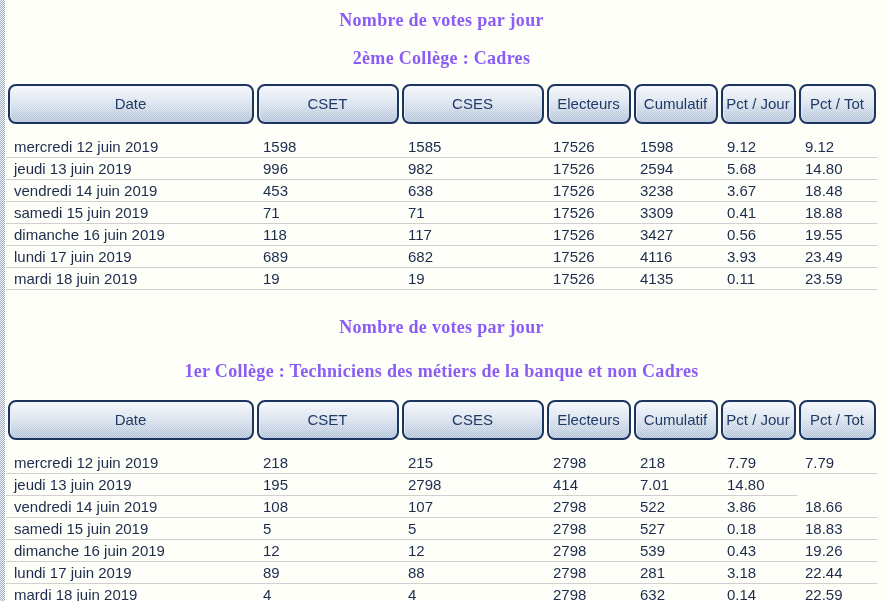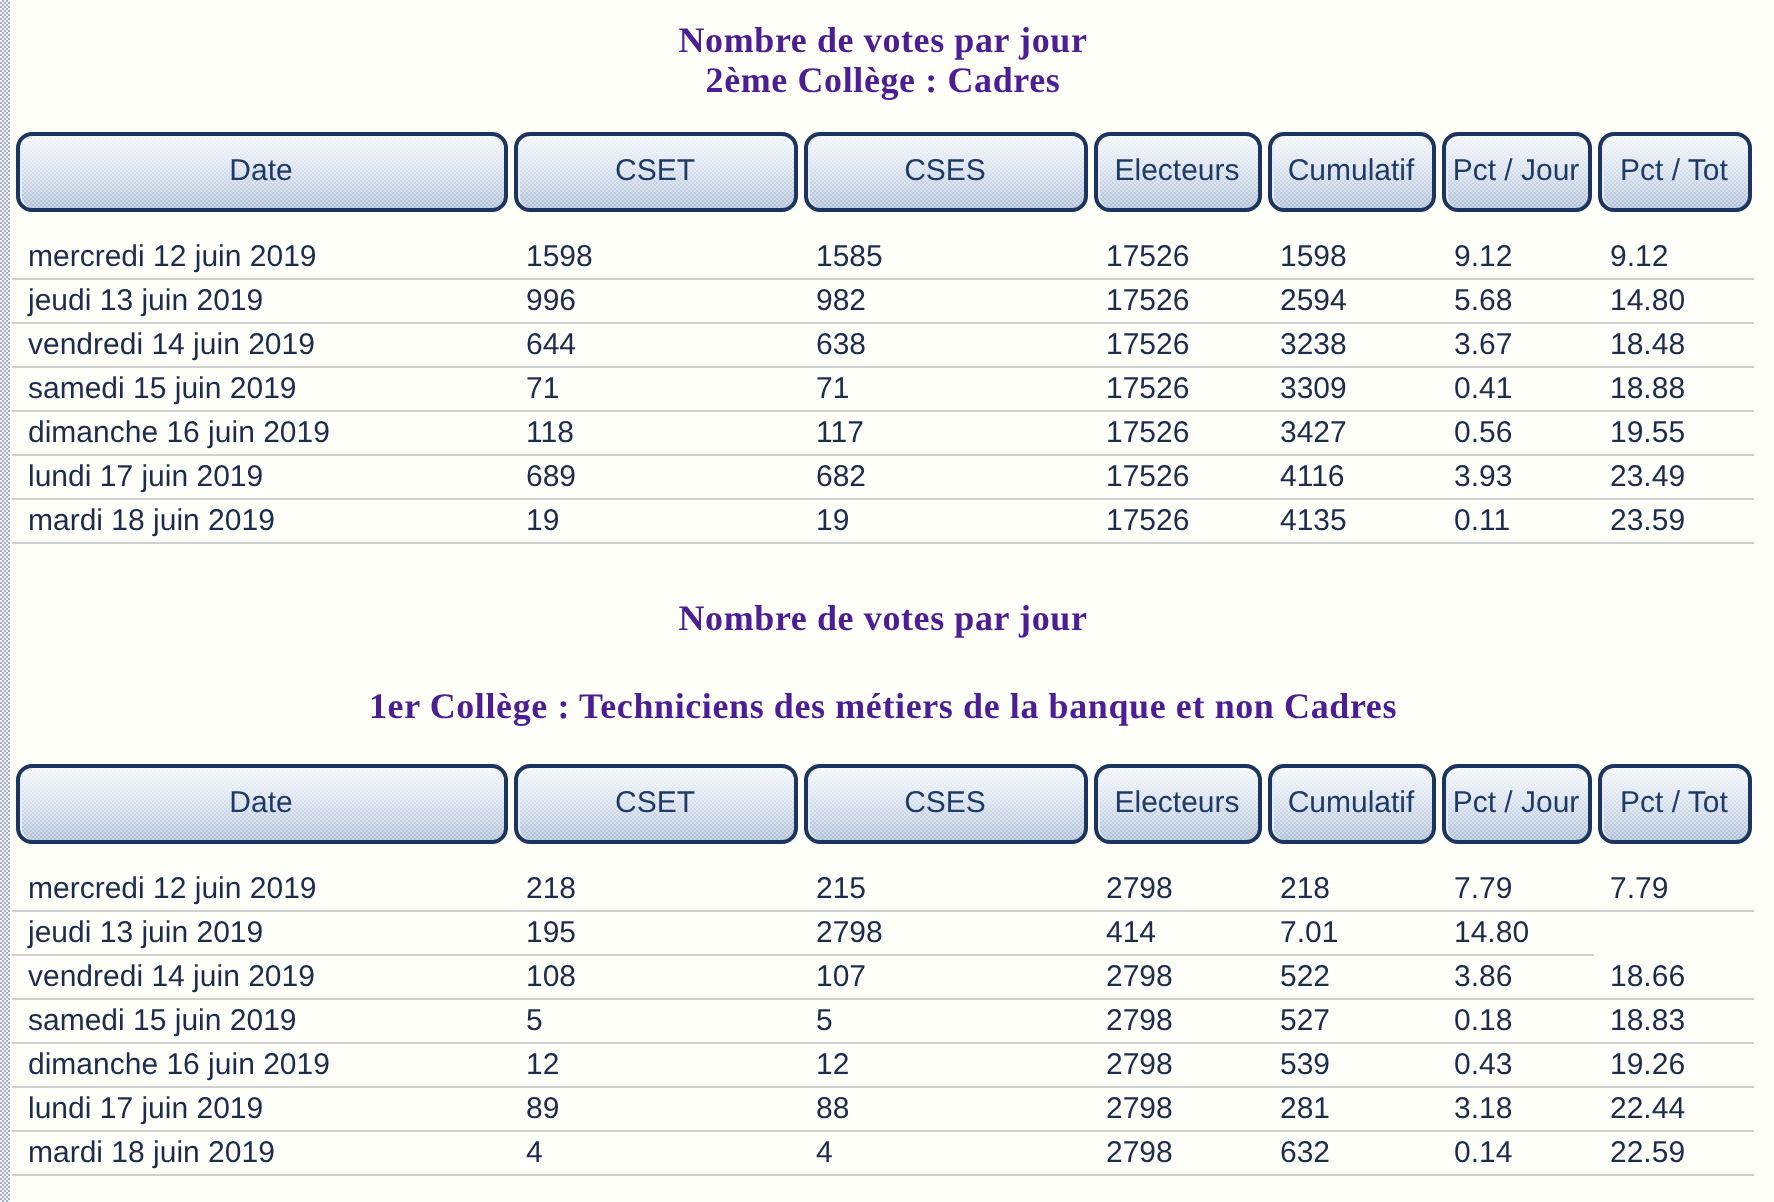--- a/index.html
+++ b/index.html
@@ -10,25 +10,25 @@
   }
   
   .left-strip{
     position:absolute;left:0;top:0;width:5px;height:601px;
     background:repeating-conic-gradient(#a9b2c2 0% 25%, #eef1f5 0% 50%);
     background-size:2px 2px;
   }
   .content{margin-left:6px;width:871px;}
   .sec-title{
     font-family:"Liberation Serif",serif;font-weight:bold;
-    font-size:18px;line-height:20px;color:#4c1d95;text-align:center;
+    font-size:18px;line-height:20px;color:#8b5cf6;text-align:center;
     letter-spacing:.3px;
   }
   .t1{margin-top:10px;}
-  .s1{}
+  .s1{margin-top:18px;}
   .t2{margin-top:27px;}
   .s2{margin-top:24px;}
   .grid-row{
     display:grid;
     grid-template-columns:249px 145px 145px 87px 87px 78px 80px;
   }
   .header-row{margin-top:16px;height:52px;}
   .header-row.second{margin-top:19px;}
   .header-row.clipped{margin-top:18px;}
   .hbtn{
@@ -84,21 +84,21 @@
         <div class="cell">jeudi 13 juin 2019</div>
         <div class="cell">996</div>
         <div class="cell">982</div>
         <div class="cell">17526</div>
         <div class="cell">2594</div>
         <div class="cell">5.68</div>
         <div class="cell">14.80</div>
       </div>
       <div class="grid-row">
         <div class="cell">vendredi 14 juin 2019</div>
-        <div class="cell">644</div>
+        <div class="cell">453</div>
         <div class="cell">638</div>
         <div class="cell">17526</div>
         <div class="cell">3238</div>
         <div class="cell">3.67</div>
         <div class="cell">18.48</div>
       </div>
       <div class="grid-row">
         <div class="cell">samedi 15 juin 2019</div>
         <div class="cell">71</div>
         <div class="cell">71</div>

